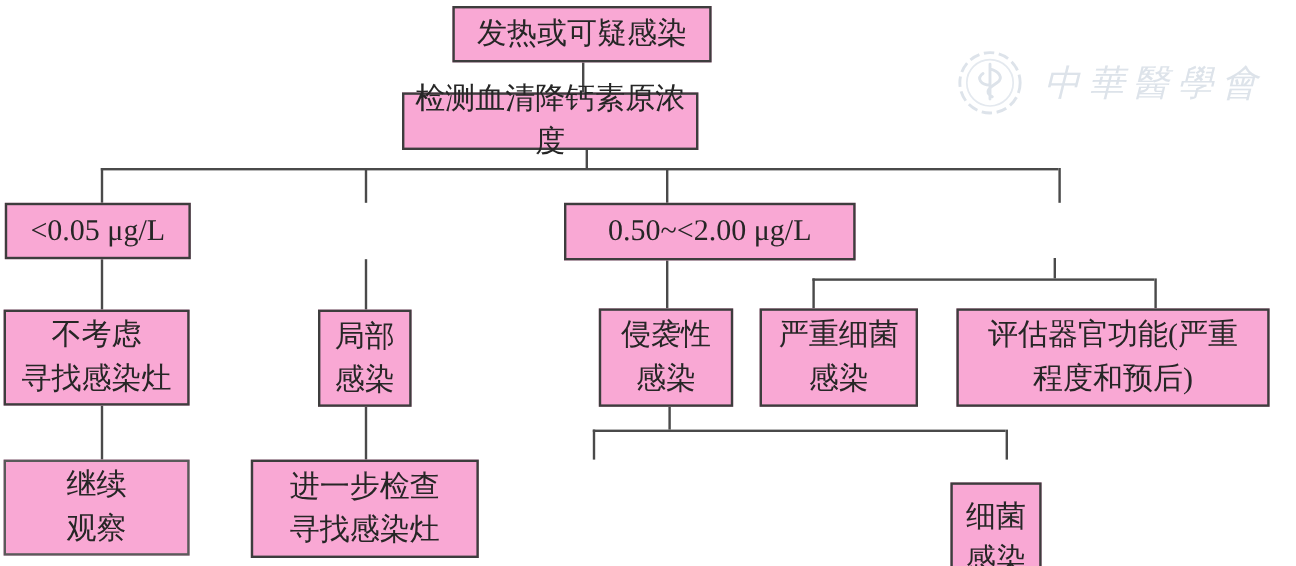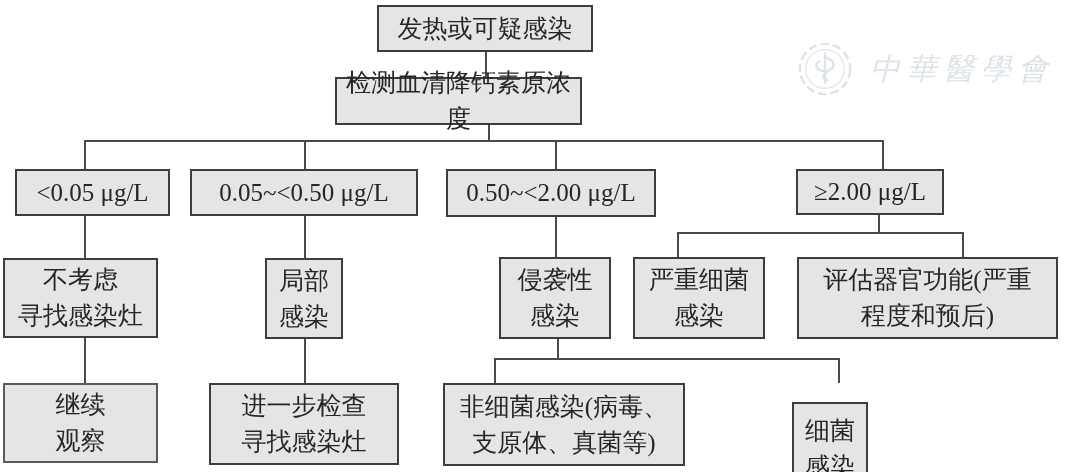--- a/index.html
+++ b/index.html
@@ -8,21 +8,21 @@
     width: 1080px;
     height: 472px;
     background: #ffffff;
     font-family: "Liberation Serif", "DejaVu Serif", serif;
     overflow: hidden;
   }
   .node {
     position: absolute;
     box-sizing: border-box;
     border: 2px solid #3d3d3d;
-    background: #e5e5e5;
+    background: #f9a8d4;
     color: #262626;
     display: flex;
     align-items: center;
     justify-content: center;
     text-align: center;
     white-space: pre-line;
     font-size: 25px;
     line-height: 36px;
     z-index: 2;
   }
@@ -63,42 +63,38 @@
       <circle cx="30" cy="32" r="20" fill="none" stroke="#e4e9ef" stroke-width="1.5"></circle>
       <path d="M30 16 v30 M30 20 c8 2 12 8 6 12 c-6 4 -12 8 -4 12 M24 24 c-6 4 -2 10 6 10" fill="none" stroke="#dde3ea" stroke-width="2.5" stroke-linecap="round"></path>
     </svg>
     <span class="wm-text">中華醫學會</span>
   </div>
 
   <div class="node" style="left:377px;top:5px;width:216px;height:47px">发热或可疑感染</div>
 
   <div class="node" style="left:335px;top:77px;width:247px;height:48px">检测血清降钙素原浓度</div>
 
-  <div class="node" style="left:15px;top:169px;width:155px;height:47px">&lt;0.05 μg/L</div>
-  <div class="node" style="left:190px;top:169px;width:228px;height:47px">0.05~&lt;0.50 μg/L</div>
-  <div class="node" style="left:446px;top:169px;width:210px;height:48px">0.50~&lt;2.00 μg/L</div>
-  <div class="node" style="left:796px;top:169px;width:148px;height:46px">≥2.00 μg/L</div>
+  <div class="node" style="left:4px;top:169px;width:155px;height:47px">&lt;0.05 μg/L</div>
+  <div class="node" style="left:470px;top:169px;width:243px;height:48px">0.50~&lt;2.00 μg/L</div>
 
   <div class="node" style="left:3px;top:258px;width:155px;height:80px">不考虑
 寻找感染灶</div>
   <div class="node" style="left:265px;top:258px;width:78px;height:81px">局部
 感染</div>
   <div class="node" style="left:499px;top:257px;width:112px;height:82px">侵袭性
 感染</div>
   <div class="node" style="left:633px;top:257px;width:132px;height:82px">严重细菌
 感染</div>
   <div class="node" style="left:797px;top:257px;width:261px;height:82px">评估器官功能(严重
 程度和预后)</div>
 
   <div class="node light" style="left:3px;top:383px;width:155px;height:80px">继续
 观察</div>
   <div class="node" style="left:209px;top:383px;width:190px;height:82px">进一步检查
 寻找感染灶</div>
-  <div class="node" style="left:443px;top:383px;width:242px;height:83px">非细菌感染(病毒、
-支原体、真菌等)</div>
   <div class="node" style="left:792px;top:402px;width:76px;height:94px">细菌
 感染</div>
 
   <div class="vline" style="left:485px;top:52px;height:25px"></div>
 
   <div class="vline" style="left:488px;top:124px;height:16px"></div>
   <div class="hline" style="left:84px;top:140px;width:798px"></div>
   <div class="vline" style="left:84px;top:140px;height:29px"></div>
   <div class="vline" style="left:304px;top:140px;height:29px"></div>
   <div class="vline" style="left:555px;top:140px;height:29px"></div>

